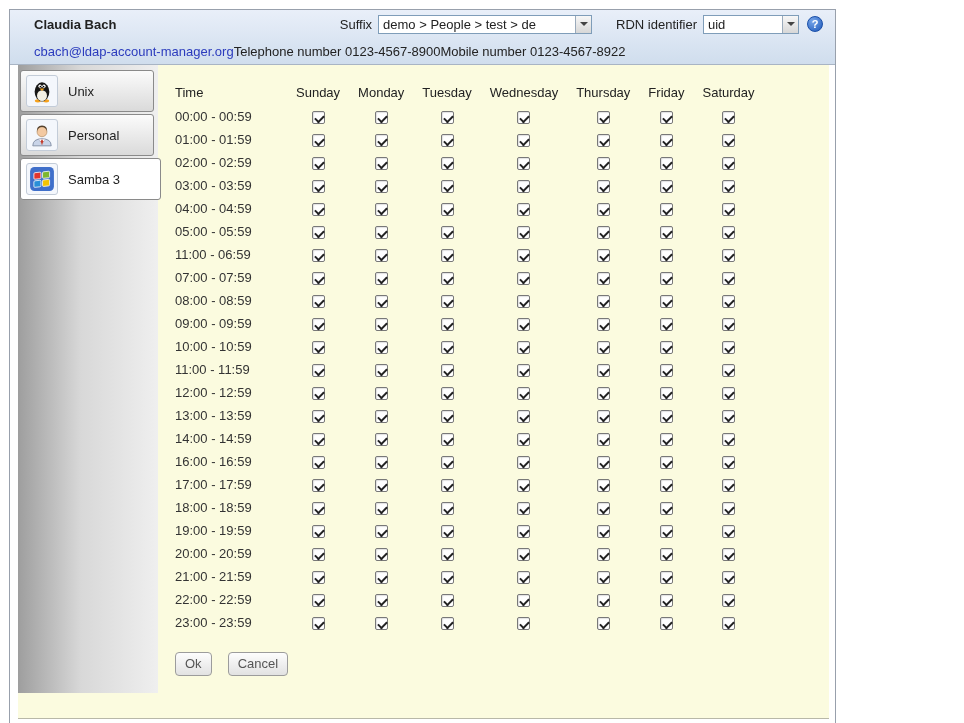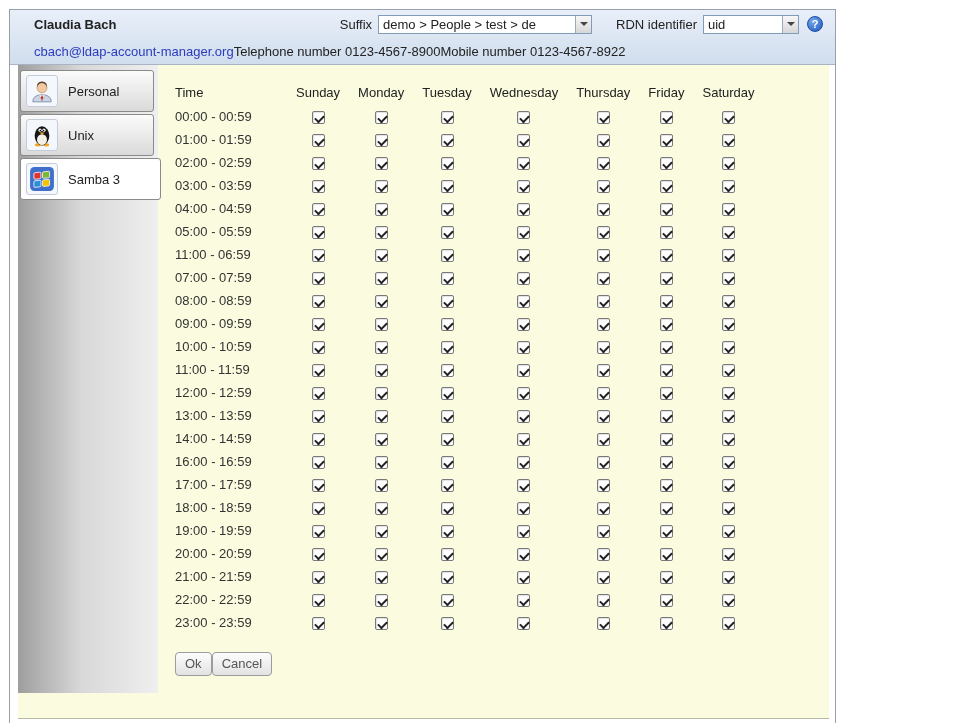--- a/index.html
+++ b/index.html
@@ -96,21 +96,21 @@
     position: relative; vertical-align: middle; cursor: pointer;
     box-shadow: inset 1px 1px 1px rgba(0,0,0,0.12);
   }
   .cb.checked::after {
     content: ""; position: absolute; left: 2px; top: 2.5px;
     width: 7px; height: 4px;
     border-left: 2px solid #222; border-bottom: 2px solid #222;
     transform: rotate(-45deg);
   }
 
-  .actions { margin-top: 18px; display: flex; gap: 0; padding-bottom: 12px; }
+  .actions { margin-top: 18px; display: flex; gap: 16px; padding-bottom: 12px; }
   .actions button {
     font-family: inherit; font-size: 13px; color: #555;
     padding: 3px 9px 4px; border: 1px solid #9c9c9c; border-radius: 4px;
     background: linear-gradient(#fdfdfd, #e2e2e2); cursor: pointer;
   }
 
   .footer { height: 10px; background: #fff; }
 </style>
 </head>
 <body>
@@ -141,45 +141,45 @@
     </div>
   </div>
 
   <div class="content">
 
     <div class="sidebar">
 
       <div class="tab">
         <span class="tab-icon">
           <svg width="26" height="26" viewBox="0 0 24 24">
-            <path d="M3.5 22 Q3.5 15.5 12 15.5 Q20.5 15.5 20.5 22 Z" fill="#c9d4e8" stroke="#7d8aa0" stroke-width="0.8"></path>
-            <path d="M9 15.8 L12 21 L15 15.8 Z" fill="#ffffff" stroke="#aab" stroke-width="0.5"></path>
-            <path d="M12 16 l1.2 1.8 -1.2 3.6 -1.2 -3.6 z" fill="#c0392b"></path>
-            <circle cx="12" cy="9" r="4.6" fill="#f3c9a2" stroke="#b08a60" stroke-width="0.6"></circle>
-            <path d="M7.4 9.2 a4.6 4.6 0 0 1 9.2 0 q0.8 -6 -4.6 -6 q-5.4 0 -4.6 6" fill="#54412e"></path>
-          </svg>
-        </span>
-        <span class="tab-label">Personal</span>
-      </div>
-
-      <div class="tab">
-        <span class="tab-icon">
-          <svg width="26" height="26" viewBox="0 0 24 24">
             <ellipse cx="8.2" cy="21" rx="2.8" ry="1.5" fill="#f6a21d"></ellipse>
             <ellipse cx="15.8" cy="21" rx="2.8" ry="1.5" fill="#f6a21d"></ellipse>
             <ellipse cx="12" cy="12.8" rx="6.8" ry="8.8" fill="#161616"></ellipse>
             <ellipse cx="12" cy="16.3" rx="4.6" ry="5" fill="#f2efe4"></ellipse>
             <circle cx="10.2" cy="7.6" r="1.5" fill="#fff"></circle>
             <circle cx="13.8" cy="7.6" r="1.5" fill="#fff"></circle>
             <circle cx="10.5" cy="7.9" r="0.7" fill="#000"></circle>
             <circle cx="13.5" cy="7.9" r="0.7" fill="#000"></circle>
             <path d="M9.7 9.8 L14.3 9.8 L12 11.9 Z" fill="#f6a21d"></path>
           </svg>
         </span>
         <span class="tab-label">Unix</span>
+      </div>
+
+      <div class="tab">
+        <span class="tab-icon">
+          <svg width="26" height="26" viewBox="0 0 24 24">
+            <path d="M3.5 22 Q3.5 15.5 12 15.5 Q20.5 15.5 20.5 22 Z" fill="#c9d4e8" stroke="#7d8aa0" stroke-width="0.8"></path>
+            <path d="M9 15.8 L12 21 L15 15.8 Z" fill="#ffffff" stroke="#aab" stroke-width="0.5"></path>
+            <path d="M12 16 l1.2 1.8 -1.2 3.6 -1.2 -3.6 z" fill="#c0392b"></path>
+            <circle cx="12" cy="9" r="4.6" fill="#f3c9a2" stroke="#b08a60" stroke-width="0.6"></circle>
+            <path d="M7.4 9.2 a4.6 4.6 0 0 1 9.2 0 q0.8 -6 -4.6 -6 q-5.4 0 -4.6 6" fill="#54412e"></path>
+          </svg>
+        </span>
+        <span class="tab-label">Personal</span>
       </div>
 
       <div class="tab active">
         <span class="tab-icon">
           <svg width="26" height="26" viewBox="0 0 24 24">
             <rect x="1" y="1" width="22" height="22" rx="4" fill="#3f6fca"></rect>
             <g transform="translate(12 12) skewY(-6) translate(-12 -12)">
               <rect x="4.5" y="5.5" width="6.5" height="6" rx="1" fill="#e0352f" stroke="#fff" stroke-width="0.7"></rect>
               <rect x="12.5" y="5.5" width="6.5" height="6" rx="1" fill="#7db72f" stroke="#fff" stroke-width="0.7"></rect>
               <rect x="4.5" y="13" width="6.5" height="6" rx="1" fill="#2a8fd8" stroke="#fff" stroke-width="0.7"></rect>

